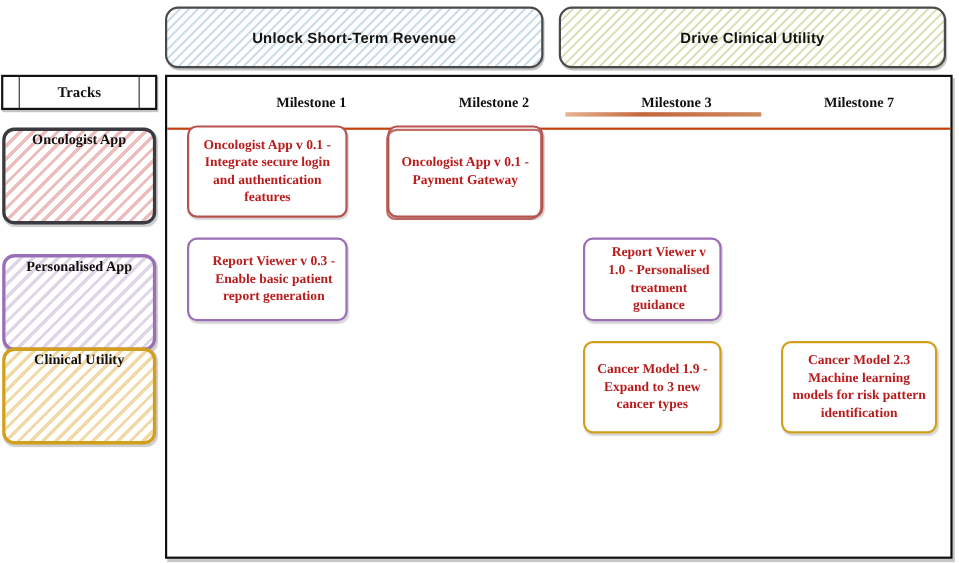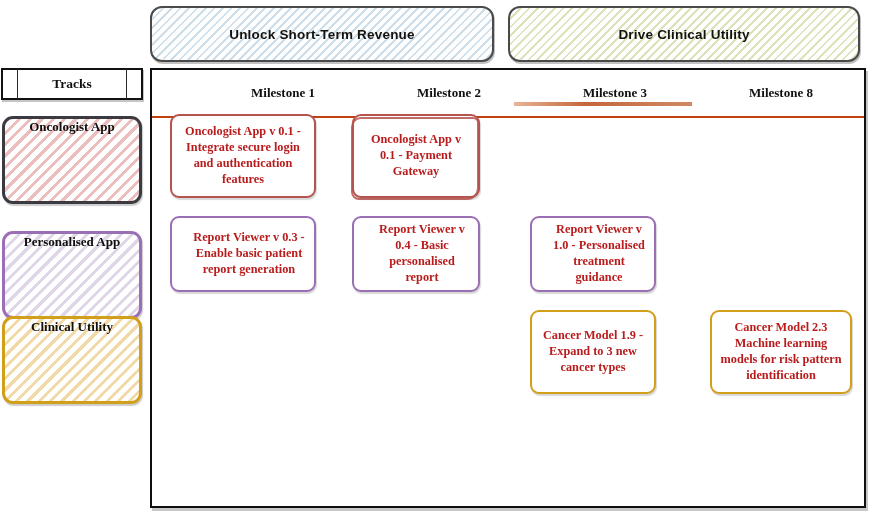--- a/index.html
+++ b/index.html
@@ -203,21 +203,21 @@
     content: "";
     position: absolute;
     left: -3px; right: -1px; top: 1px; bottom: -4px;
     border: 2px solid rgba(181,83,79,.85);
     border-radius: 10px 6px 12px 8px;
     pointer-events: none;
   }
 
   
   .col-1 { left: 18px;  width: 146px; }
-  .col-2 { left: 200px; width: 128px; }
+  .col-2 { left: 200px; width: 142px; }
   .col-3 { left: 378px; width: 126px; }
   .col-4 { left: 558px; width: 142px; }
 
   .row-1 { top: 10px;  height: 84px; }
   .row-2 { top: 112px; height: 76px; }
   .row-3 { top: 206px; height: 84px; }
 </style>
 </head>
 <body>
 
@@ -252,43 +252,40 @@
     <div class="milestone-header-cell">
       <span>Milestone 1</span>
     </div>
     <div class="milestone-header-cell">
       <span>Milestone 2</span>
     </div>
     <div class="milestone-header-cell">
       <span>Milestone 3</span>
     </div>
     <div class="milestone-header-cell">
-      <span>Milestone 8</span>
+      <span>Milestone 7</span>
     </div>
   </div>
 
   <div id="active-milestone-underline"></div>
 
   <div id="cards-area">
 
     <div class="card red col-1 row-1">
       <span class="card-text">Oncologist App v 0.1 - Integrate secure login and authentication features</span>
     </div>
 
     <div class="card red sketchy col-2 row-1">
       <span class="card-text">Oncologist App v 0.1 - Payment Gateway</span>
     </div>
 
     <div class="card purple col-1 row-2">
       <span class="card-text">Report Viewer v 0.3 - Enable basic patient report generation</span>
     </div>
 
-    <div class="card purple col-2 row-2">
-      <span class="card-text">Report Viewer v 0.4 - Basic personalised report</span>
-    </div>
 
     <div class="card purple col-3 row-2">
       <span class="card-text">Report Viewer v 1.0 - Personalised treatment guidance</span>
     </div>
 
     <div class="card gold col-3 row-3">
       <span class="card-text">Cancer Model 1.9 - Expand to 3 new cancer types</span>
     </div>
 
     <div class="card gold col-4 row-3">

